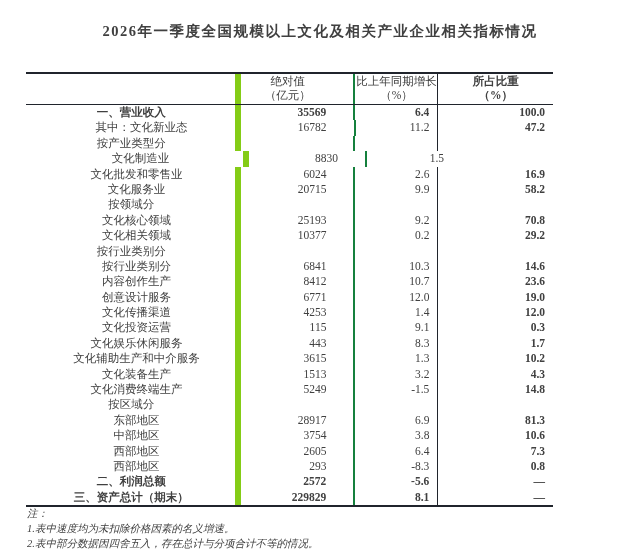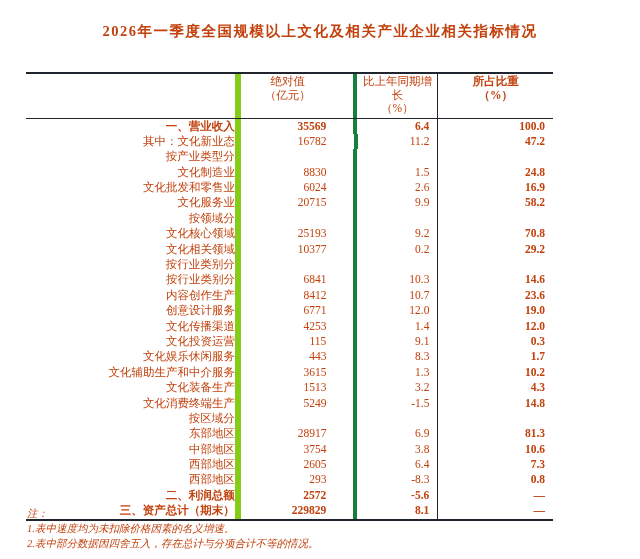--- a/index.html
+++ b/index.html
@@ -7,21 +7,21 @@
     padding: 0;
     background: #ffffff;
   }
   .page {
     position: relative;
     width: 640px;
     height: 559px;
     background: #ffffff;
     overflow: hidden;
     font-family: "Liberation Serif", "DejaVu Serif", serif;
-    color: #c2410c;
+    color: #404040;
   }
   .title {
     position: absolute;
     top: 22px;
     left: 0;
     width: 640px;
     text-align: center;
     font-size: 14.5px;
     font-weight: bold;
     letter-spacing: 1.5px;
@@ -50,23 +50,23 @@
   .row {
     display: flex;
     height: 15.4px;
     line-height: 15.4px;
     font-size: 11.5px;
   }
   .row.bold { font-weight: bold; }
   .cell { box-sizing: border-box; overflow: hidden; white-space: nowrap; }
   .c1 { width: 217px; }
   .c2 { width: 103px; border-left: 6px solid #84cc16; }
-  .c3 { width: 87px;  border-left: 4px solid #15803d; margin-left: 19px; }
+  .c3 { width: 87px;  border-left: 2px solid #15803d; margin-left: 19px; }
   .c4 { width: 120px; border-left: 1px solid #20242c; font-weight: bold; }
-  .label { text-align: right; }
+  .label { text-align: center; }
   .num { text-align: right; padding-right: 8px; }
   .indent-0 { padding-left: 2px; }
   .indent-1 { padding-left: 12px; }
   .indent-2 { padding-left: 22px; }
   .notes {
     position: absolute;
     left: 27px;
     top: 506px;
     font-size: 10.5px;
     font-style: italic;
@@ -114,21 +114,20 @@
         <div class="row">
           <div class="cell c1 label indent-0">按产业类型分</div>
           <div class="cell c2 num"></div>
           <div class="cell c3 num"></div>
           <div class="cell c4 num"></div>
         </div>
         <div class="row">
           <div class="cell c1 label indent-1">文化制造业</div>
           <div class="cell c2 num">8830</div>
           <div class="cell c3 num">1.5</div>
-          <div class="cell c4 num">24.8</div>
         </div>
         <div class="row">
           <div class="cell c1 label indent-1">文化批发和零售业</div>
           <div class="cell c2 num">6024</div>
           <div class="cell c3 num">2.6</div>
           <div class="cell c4 num">16.9</div>
         </div>
         <div class="row">
           <div class="cell c1 label indent-1">文化服务业</div>
           <div class="cell c2 num">20715</div>

